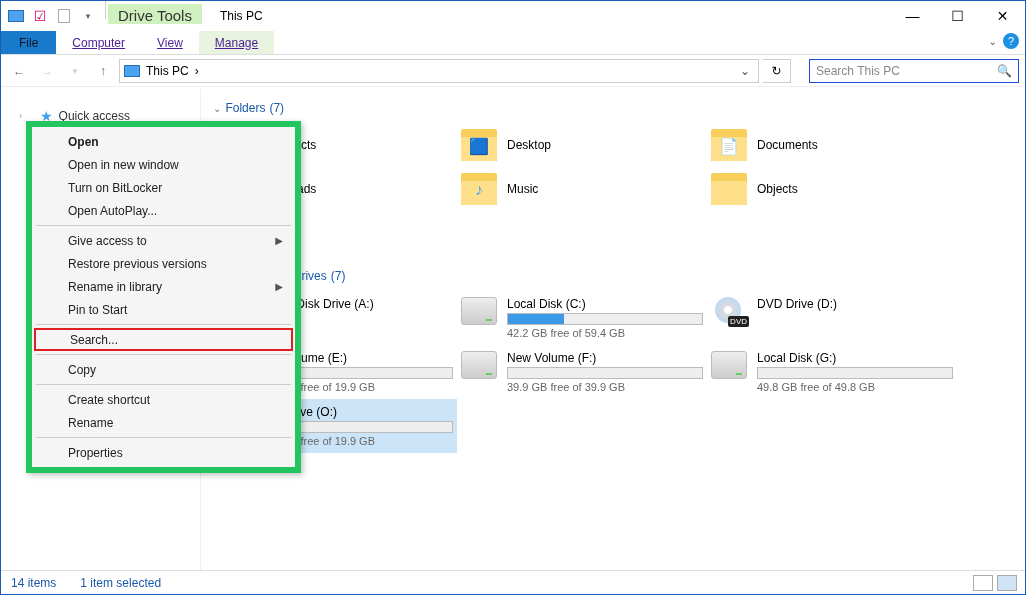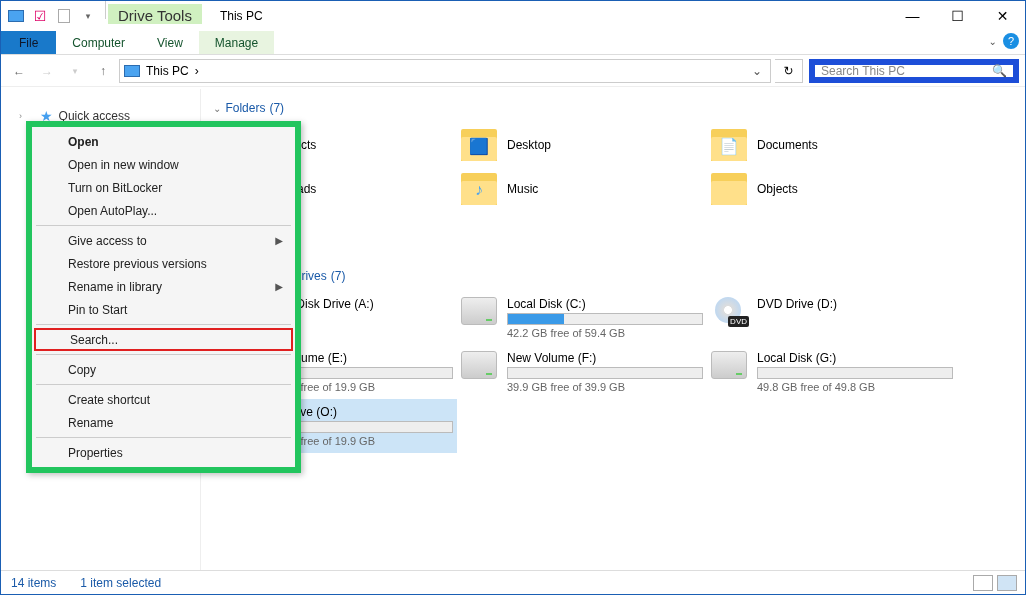--- a/index.html
+++ b/index.html
@@ -12,35 +12,35 @@
   .qat-sep { width:1px; height:18px; background:#ccc; margin:0 2px;}
   .contextual-tab { background:#d0f0c0; color:#333; padding:3px 10px 0; font-size:15px; display:flex; align-items:center; height:20px; margin-top:3px; }
   .title-text { padding-left: 18px; font-size:12px; display:flex; align-items:center; }
   .spacer { flex:1; }
   .winctl { display:flex; }
   .winctl div { width:45px; display:flex; align-items:center; justify-content:center; font-size:14px; }
 
   
   .tabs { height:24px; display:flex; align-items:stretch; border-bottom:1px solid #ddd; position:relative;}
   .file-tab { background:#1979ca; color:#0f172a; padding:0 18px; display:flex; align-items:center; }
-  .tab { padding:0 16px; display:flex; align-items:center; color:#14532d; }
+  .tab { padding:0 16px; display:flex; align-items:center; color:#4c1d95;text-decoration:underline; }
   .tab.manage { background:#e8f4e0; }
   .help { position:absolute; right:6px; top:2px; display:flex; gap:6px; align-items:center;}
   .help .chev { font-size:10px; color:#555;}
   .help .q { width:16px;height:16px;border-radius:50%;background:#1a8fe3;color:#fff;display:flex;align-items:center;justify-content:center;font-size:11px;}
 
   
   .navbar { height:32px; display:flex; align-items:center; gap:4px; padding:2px 6px; border-bottom:1px solid #eee;}
   .navbtn { width:24px;height:24px;display:flex;align-items:center;justify-content:center;color:#666;}
   .navbtn.disabled{color:#ccc;}
   .addr { flex:1; border:1px solid #ccc; height:24px; display:flex; align-items:center; padding:0 4px; gap:6px;}
   .addr .pc-icon{width:16px;height:12px;background:#4aa3f0;border:1px solid #2b6cb0;position:relative;}
   .addr-drop{width:18px;text-align:center;color:#555;}
   .refresh{width:28px;height:24px;border:1px solid #ccc;border-left:none;display:flex;align-items:center;justify-content:center;}
-  .search { width:210px; border:6px solid #1d4ed8; height:24px; display:flex; align-items:center; padding:0 6px; color:#888; justify-content:space-between; margin-left:2px;}
+  .search { width:210px; border:1px solid #1d4ed8; height:24px; display:flex; align-items:center; padding:0 6px; color:#888; justify-content:space-between; margin-left:14px;}
 
   
   .body { position:absolute; top:88px; bottom:24px; left:0; right:0; display:flex;}
   .sidebar { width:200px; border-right:1px solid #eee; padding-top:16px;}
   .tree-item { display:flex; align-items:center; gap:6px; padding:3px 10px 3px 30px; color:#333;}
   .star { color:#46a0f0; font-size:14px;}
   .content { flex:1; padding:8px 6px 8px 6px; overflow:auto; position:relative;}
   .section-hdr { color:#1a5aa8; padding:4px 0 8px 6px; display:flex; align-items:center; gap:4px;}
   .chev-d { font-size:10px; color:#777;}
   .grid { display:flex; flex-wrap:wrap; gap:0; margin-bottom:10px;}

